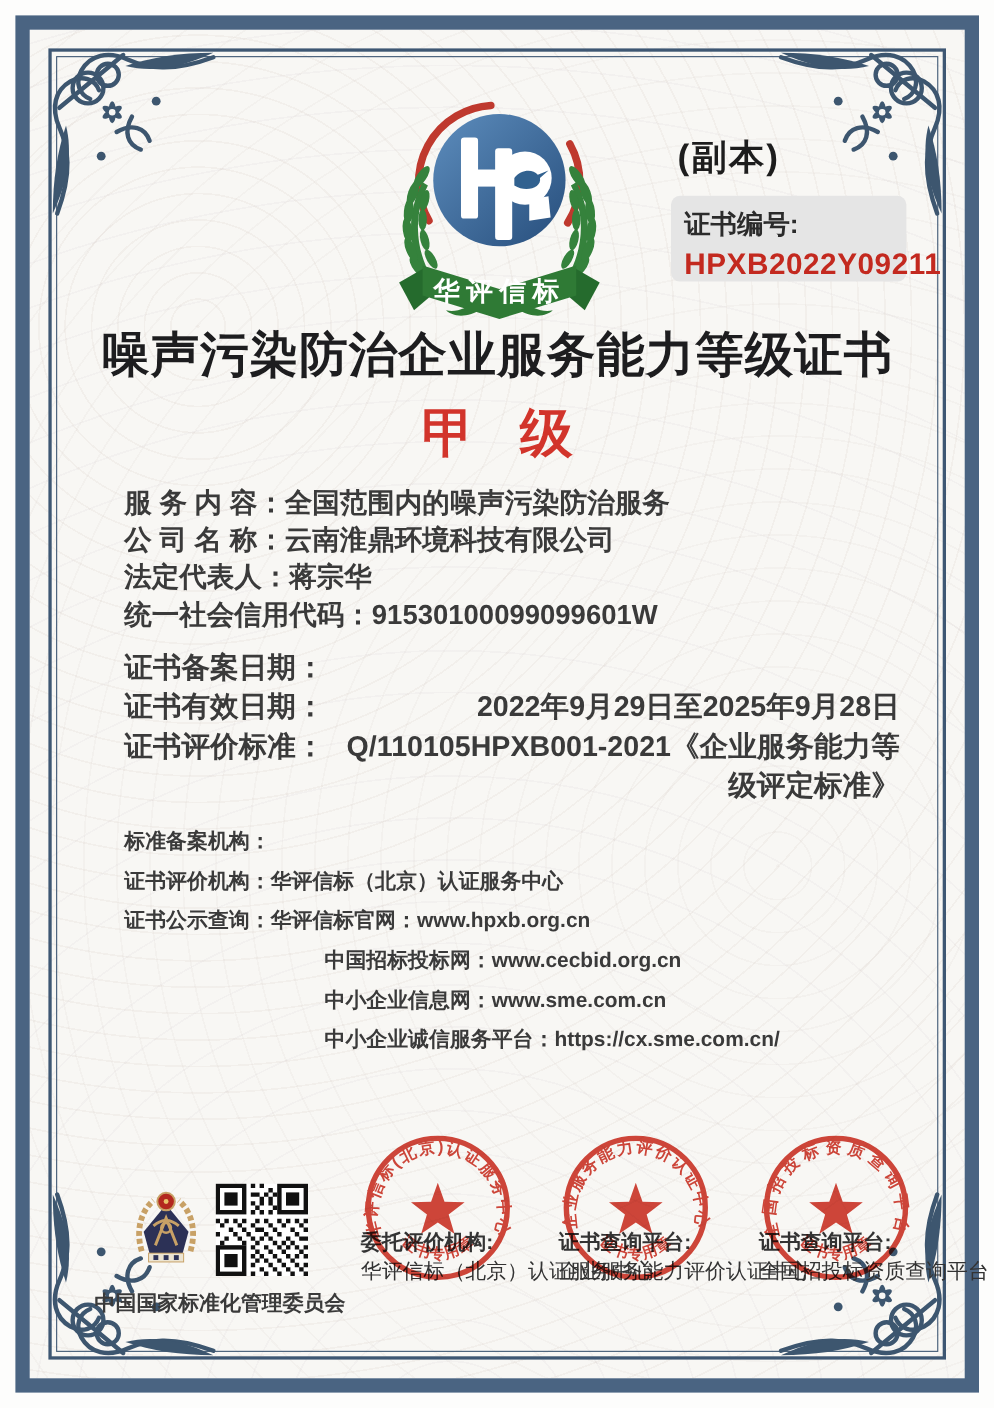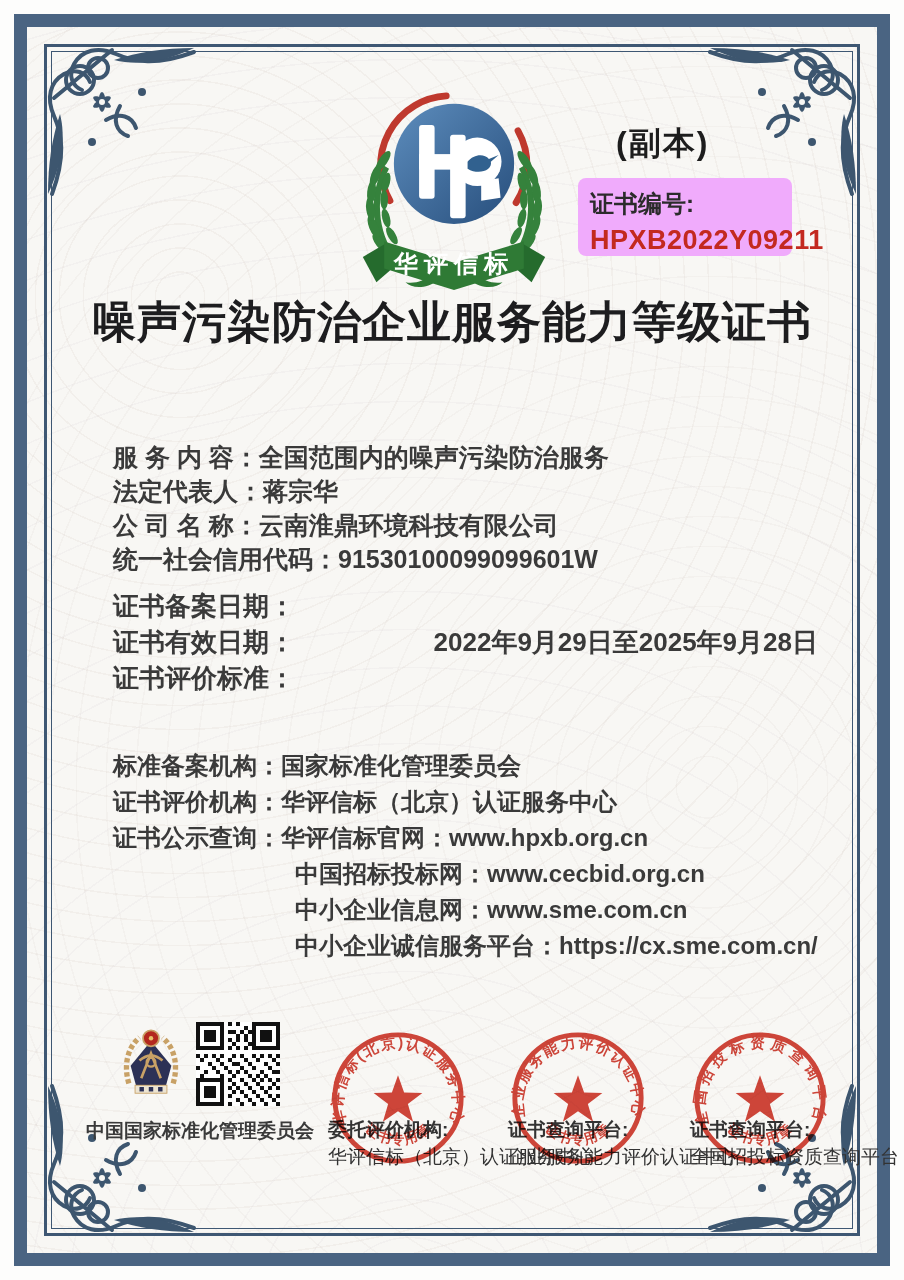--- a/index.html
+++ b/index.html
@@ -16,40 +16,40 @@
   .line-a{position:absolute;inset:44px;border:3px solid #3e5773;pointer-events:none;}
   .line-b{position:absolute;inset:51px;border:1.5px solid #3e5773;pointer-events:none;}
   .corner{position:absolute;width:168px;height:168px;pointer-events:none;}
   .corner.tl{left:36px;top:36px;}
   .corner.tr{right:36px;top:36px;transform:scaleX(-1);}
   .corner.bl{left:36px;bottom:36px;transform:scaleY(-1);}
   .corner.br{right:36px;bottom:36px;transform:scale(-1,-1);}
   
   .logo{position:absolute;left:357px;top:90px;width:194px;height:200px;}
   .copy-label{position:absolute;left:616px;top:122px;font-size:32px;font-weight:700;color:#1d1d1d;letter-spacing:2px;}
-  .certno-box{position:absolute;left:578px;top:178px;width:214px;height:78px;background:#f0abfc;border-radius:8px;
+  .certno-box{position:absolute;left:610px;top:178px;width:214px;height:78px;background:#e5e5e5;border-radius:8px;
               padding:10px 12px;box-sizing:border-box;}
   .certno-label{font-size:24px;font-weight:700;color:#2b2b2b;}
   .certno-value{font-size:27px;font-weight:700;color:#c3291f;margin-top:5px;letter-spacing:.5px;}
   
   .main-title{position:absolute;left:0;right:0;top:293px;text-align:center;font-size:44px;font-weight:800;
               color:#1d1d1f;letter-spacing:1px;}
   .grade{position:absolute;left:0;right:0;top:362px;text-align:center;font-size:48px;font-weight:800;
          color:#d2342b;letter-spacing:14px;text-indent:14px;}
   
   .sec{position:absolute;left:113px;right:86px;font-weight:600;color:#3a3a3a;}
   .sec1{top:440px;font-size:25px;line-height:34px;}
   .sec2{top:588px;font-size:26px;line-height:36px;text-align:right;}
-  .sec3{top:748px;font-size:24px;line-height:36px;}
+  .sec3{top:748px;font-size:19px;line-height:36px;}
   .row{display:flex;align-items:flex-start;}
   .row .lbl{white-space:nowrap;}
   .row .val{flex:1;}
   .indent{margin-left:182px;}
   
-  .authority{position:absolute;left:84px;top:1022px;width:232px;text-align:center;}
+  .authority{position:absolute;left:84px;top:1076px;width:232px;text-align:center;}
   .authority-logos{display:flex;justify-content:center;align-items:center;gap:14px;}
   .authority-caption{margin-top:12px;font-size:19px;font-weight:600;color:#3a3a3a;white-space:nowrap;}
   .seal-group{position:absolute;top:1024px;width:190px;height:180px;}
   .sg1{left:312px;} .sg2{left:492px;} .sg3{left:674px;}
   .seal-cap{position:absolute;left:16px;top:92px;z-index:1;font-size:19px;line-height:27px;color:#333;white-space:nowrap;}
   .seal-cap .cl{font-weight:700;}
   .seal-svg{position:absolute;left:12px;top:0;z-index:2;mix-blend-mode:multiply;opacity:.92;pointer-events:none;}
   .ring{font-size:15px;font-weight:700;letter-spacing:2px;}
   .stamp{font-size:14px;font-weight:700;letter-spacing:1px;}
 </style>
@@ -165,57 +165,58 @@
     </g>
   </svg>
 
   <div class="copy-label">(副本)</div>
   <div class="certno-box">
     <div class="certno-label">证书编号:</div>
     <div class="certno-value">HPXB2022Y09211</div>
   </div>
 
   <div class="main-title">噪声污染防治企业服务能力等级证书</div>
+  <div class="grade">甲 级</div>
 
   <div class="sec sec1">
     <div class="row">
         <span class="lbl">服 务 内 容：</span>
         <span class="val">全国范围内的噪声污染防治服务</span>
       </div>
     <div class="row">
+        <span class="lbl">公 司 名 称：</span>
+        <span class="val">云南淮鼎环境科技有限公司</span>
+      </div>
+    <div class="row">
         <span class="lbl">法定代表人：</span>
         <span class="val">蒋宗华</span>
       </div>
     <div class="row">
-        <span class="lbl">公 司 名 称：</span>
-        <span class="val">云南淮鼎环境科技有限公司</span>
-      </div>
-    <div class="row">
         <span class="lbl">统一社会信用代码：</span>
         <span class="val">91530100099099601W</span>
       </div>
   </div>
 
   <div class="sec sec2">
     <div class="row">
         <span class="lbl">证书备案日期：</span>
       </div>
     <div class="row">
         <span class="lbl">证书有效日期：</span>
         <span class="val">2022年9月29日至2025年9月28日</span>
       </div>
     <div class="row">
         <span class="lbl">证书评价标准：</span>
+        <span class="val">Q/110105HPXB001-2021《企业服务能力等级评定标准》</span>
       </div>
   </div>
 
   <div class="sec sec3">
     <div class="row">
         <span class="lbl">标准备案机构：</span>
-        <span class="val">国家标准化管理委员会</span>
       </div>
     <div class="row">
         <span class="lbl">证书评价机构：</span>
         <span class="val">华评信标（北京）认证服务中心</span>
       </div>
     <div class="row">
         <span class="lbl">证书公示查询：</span>
         <span class="val">华评信标官网：www.hpxb.org.cn</span>
       </div>
     <div class="row">

